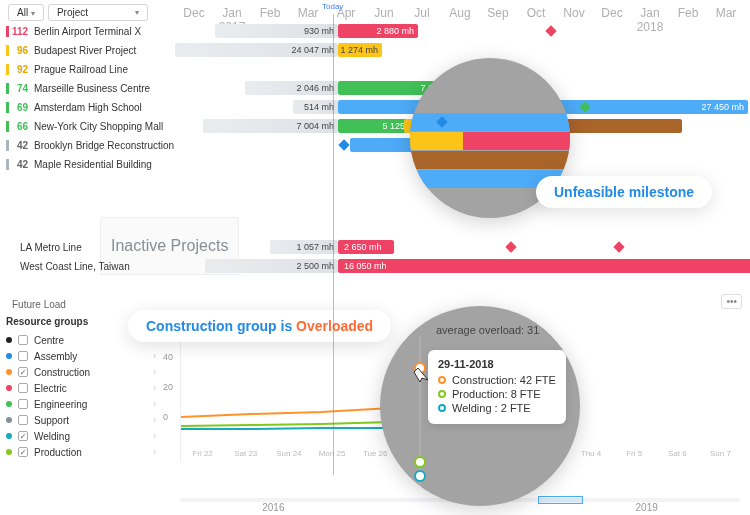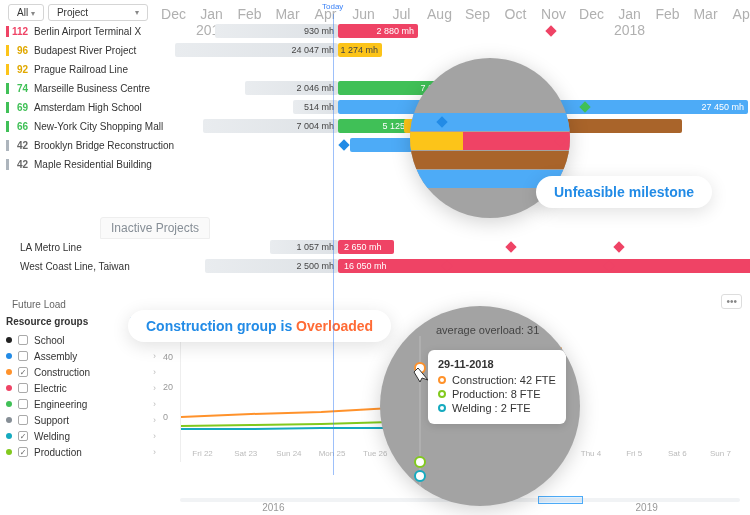--- a/index.html
+++ b/index.html
@@ -3,21 +3,21 @@
 <meta charset="utf-8">
 <style>
 * { margin:0; padding:0; box-sizing:border-box; font-family:-apple-system,BlinkMacSystemFont,"Segoe UI",Arial,sans-serif; }
 body { width:750px; height:515px; background:#fff; position:relative; overflow:hidden; font-size:11px; color:#333; }
 
 .top-bar { position:absolute; top:4px; left:8px; display:flex; gap:4px; }
 .filter-btn { border:1px solid #d5d5d5; border-radius:3px; padding:2px 8px; font-size:10px; background:#fff; min-width:28px; }
 .proj-filter { min-width:100px; display:flex; justify-content:space-between; align-items:center; }
 .caret { font-size:8px; color:#888; }
 
-.timeline-hdr { position:absolute; top:6px; left:175px; right:8px; height:16px; display:flex; color:#b0b0b0; font-size:14px;justify-content:center; }
+.timeline-hdr { position:absolute; top:6px; left:175px; right:8px; height:16px; display:flex; color:#b0b0b0; font-size:12px; }
 .timeline-hdr span { flex:0 0 38px; text-align:center; }
 .today-lbl { position:absolute; top:2px; left:322px; font-size:8px; color:#3b82f6; }
 .today-line { position:absolute; top:14px; bottom:40px; left:333px; width:1px; border-left:1px solid #3b82f6; opacity:.5; z-index:2; }
 
 .proj-rows { position:absolute; top:22px; left:0; right:0; }
 .row { height:19px; display:flex; align-items:center; position:relative; }
 .row-left { width:175px; display:flex; align-items:center; padding-left:6px; gap:6px; }
 .badge { font-size:10px; font-weight:700; width:22px; text-align:right; }
 .badge.red { color:#ef4365; border-left:3px solid #ef4365; padding-left:3px; }
 .badge.yel { color:#e0a800; border-left:3px solid #fcc419; padding-left:3px; }
@@ -31,21 +31,21 @@
 .bar.rd { background:#ef4365; color:#fff; }
 .bar.gr { background:#40c057; color:#fff; }
 .bar.bl { background:#4dabf7; color:#fff; }
 .bar.yl { background:#fcc419; }
 .bar.br { background:#a9642a; }
 .diamond { position:absolute; width:8px; height:8px; transform:rotate(45deg); top:5px; }
 .diamond.b { background:#228be6; }
 .diamond.r { background:#ef4365; }
 .diamond.g { background:#40c057; }
 
-.sec-label { position:absolute; left:100px; font-size:12px; color:#868e96; background:#fafafa; padding:3px 10px; border:1px solid #eee; border-radius:3px 3px 0 0; }
+.sec-label { position:absolute; left:100px; font-size:16px; color:#868e96; background:#fafafa; padding:19px 10px; border:1px solid #eee; border-radius:3px 3px 0 0; }
 .inactive-lbl { top:217px; }
 
 .inactives { position:absolute; top:238px; left:0; right:0; }
 
 .future-hdr { position:absolute; top:296px; left:6px; font-size:10px; color:#666; padding:3px 6px; }
 .resgrp-hdr { position:absolute; top:316px; left:6px; font-size:10px; font-weight:600; }
 .deselect { position:absolute; top:316px; left:130px; font-size:10px; color:#228be6; }
 
 .res-list { position:absolute; top:332px; left:6px; }
 .res-item { display:flex; align-items:center; gap:6px; height:16px; font-size:10px; }
@@ -226,21 +226,21 @@
   </div>
 
 <div class="future-hdr">Future Load</div>
 <div class="resgrp-hdr">Resource groups</div>
 <div class="deselect">Deselect a</div>
 <div class="res-list" id="res-list">
     <div class="res-item">
       <div class="row-wrap">
         <span class="dot" style="background:#222"></span>
         <span class="cb"></span>
-        <span>School</span>
+        <span>Centre</span>
         <span class="chev">›</span>
       </div>
     </div>
     <div class="res-item">
       <div class="row-wrap">
         <span class="dot" style="background:#228be6"></span>
         <span class="cb"></span>
         <span>Assembly</span>
         <span class="chev">›</span>
       </div>

